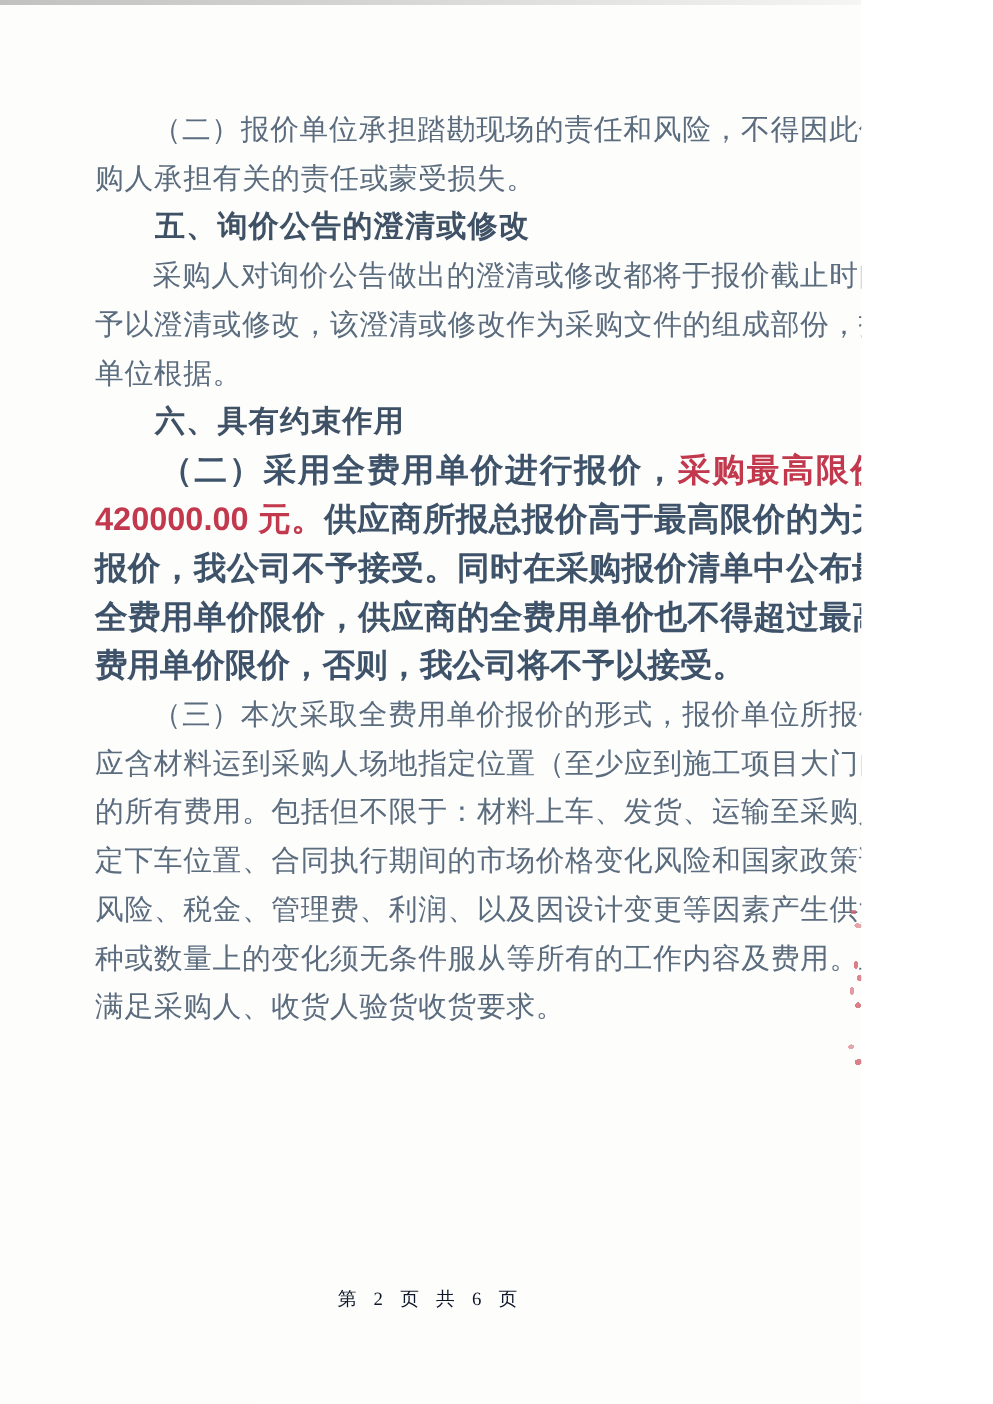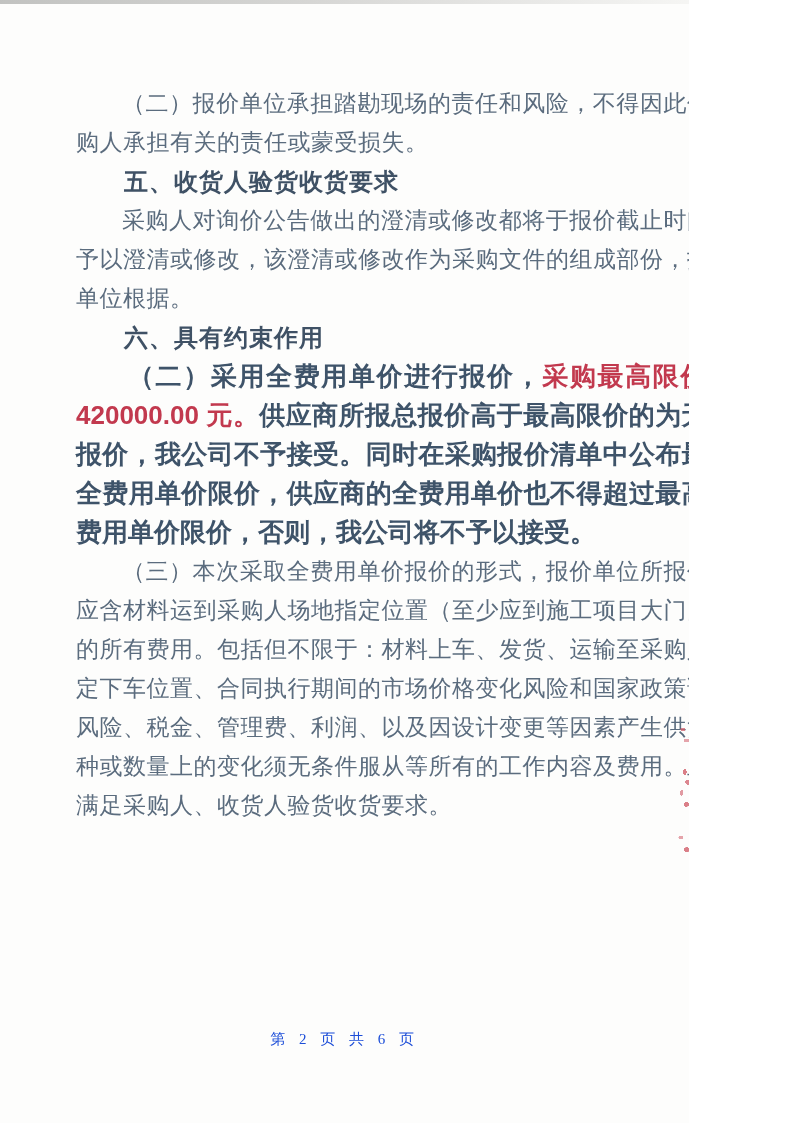--- a/index.html
+++ b/index.html
@@ -54,21 +54,21 @@
     text-indent: 2em;
     letter-spacing: 0px;
   }
   .red { color: #c2394e; }
   .page-footer {
     position: absolute;
     left: 0; right: 0; top: 1030px;
     text-align: center;
     font-size: 15px;
     letter-spacing: 5px;
-    color: #1d4ed8;
+    color: #0f172a;
     font-family: "Liberation Serif", serif;
   }
   
   .seal-fragment {
     position: absolute;
     right: -6px;
     width: 22px;
     color: #d2606c;
     font-family: "Liberation Sans", sans-serif;
     font-weight: bold;
@@ -103,21 +103,21 @@
 <body>
 
 <div class="page">
 
   <div class="scan-top-edge"></div>
 
   <main class="content">
 
     <p class="body">（二）报价单位承担踏勘现场的责任和风险，不得因此使采购人承担有关的责任或蒙受损失。</p>
 
-    <h2 class="heading">五、收货人验货收货要求</h2>
+    <h2 class="heading">五、询价公告的澄清或修改</h2>
 
     <p class="body">采购人对询价公告做出的澄清或修改都将于报价截止时间前予以澄清或修改，该澄清或修改作为采购文件的组成部份，报价单位根据。</p>
 
     <h2 class="heading">六、具有约束作用</h2>
 
 
     <p class="bold-para"><span>（二）采用全费用单价进行报价，</span><span class="red">采购最高限价为 420000.00 元。</span><span>供应商所报总报价高于最高限价的为无效报价，我公司不予接受。同时在采购报价清单中公布最高全费用单价限价，供应商的全费用单价也不得超过最高全费用单价限价，否则，我公司将不予以接受。</span></p>
 
     <p class="body">（三）本次采取全费用单价报价的形式，报价单位所报价格应含材料运到采购人场地指定位置（至少应到施工项目大门内）的所有费用。包括但不限于：材料上车、发货、运输至采购人指定下车位置、合同执行期间的市场价格变化风险和国家政策调整风险、税金、管理费、利润、以及因设计变更等因素产生供货品种或数量上的变化须无条件服从等所有的工作内容及费用。且须满足采购人、收货人验货收货要求。</p>
 

